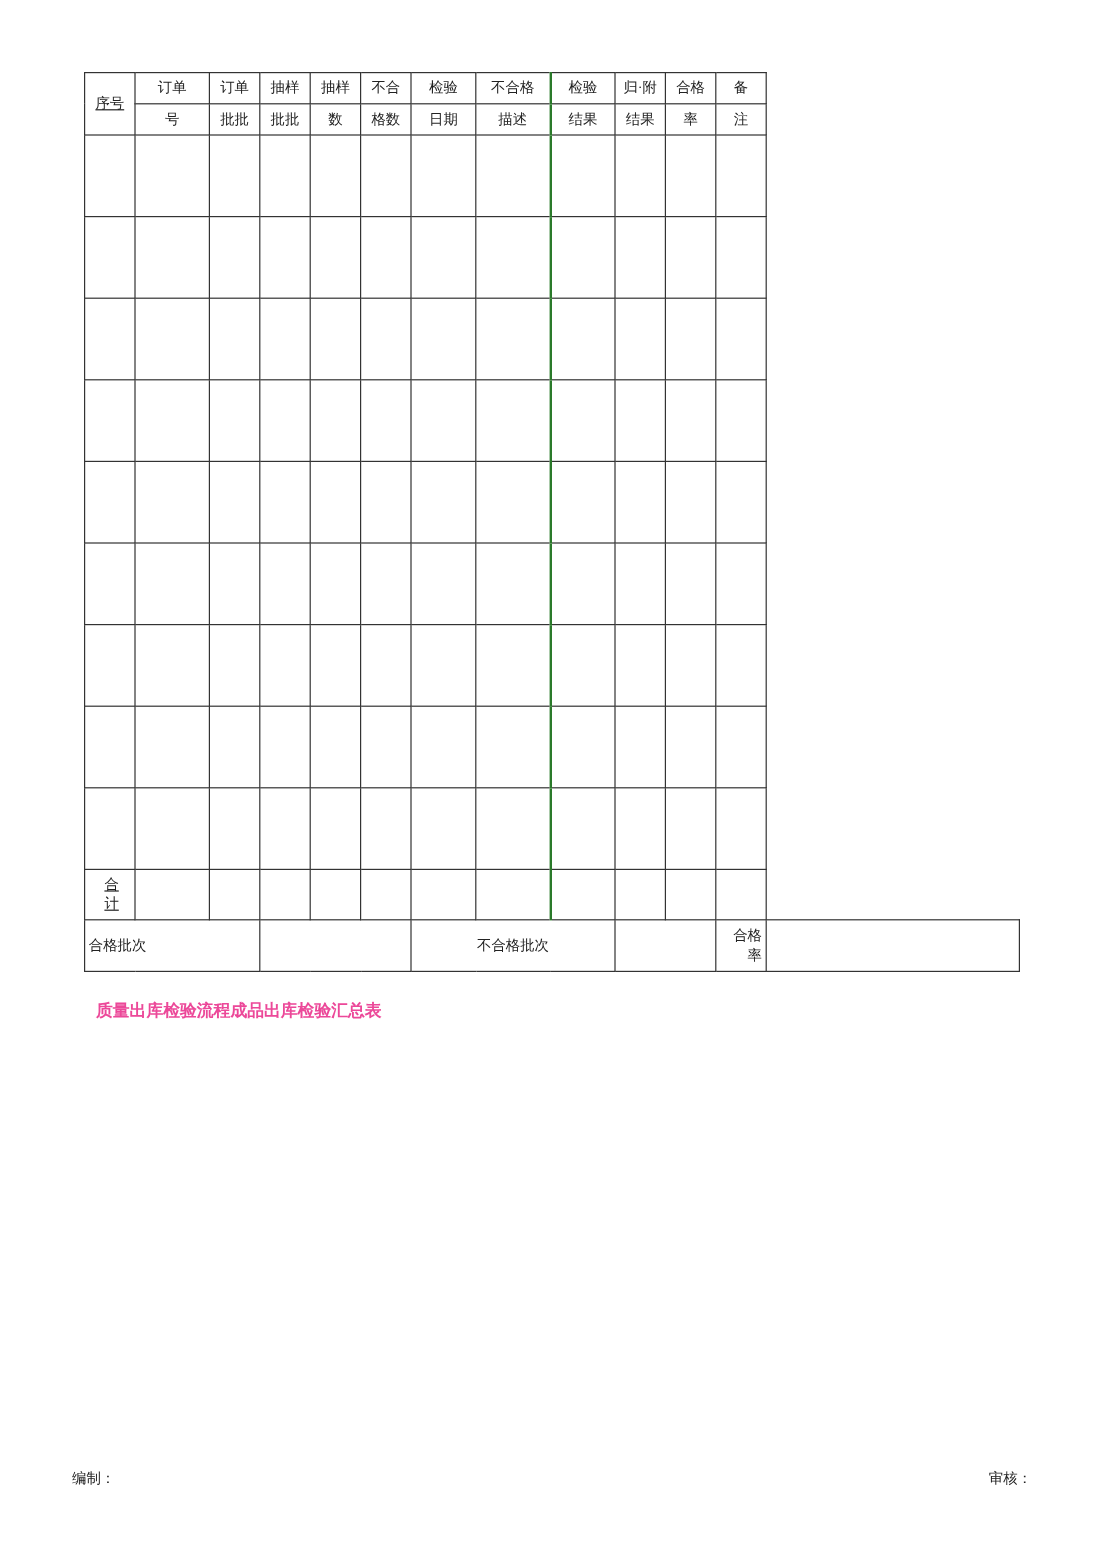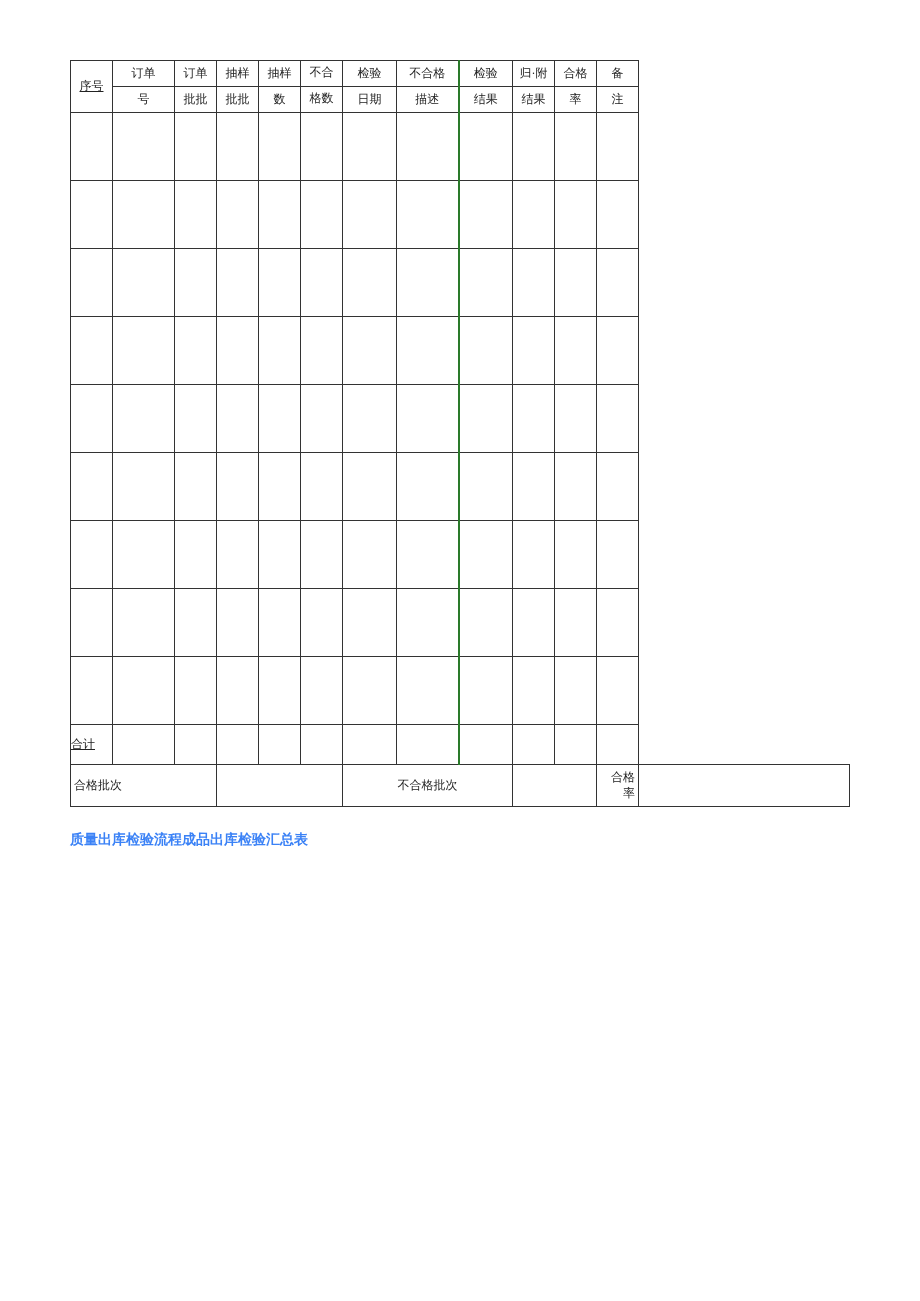--- a/index.html
+++ b/index.html
@@ -53,41 +53,41 @@
     .total-row td {
       height: 40px;
       font-size: 12px;
     }
     .summary-row td {
       height: 38px;
       font-size: 12px;
     }
     .subtitle {
       margin-top: 24px;
-      margin-left: 10px;
+      margin-left: 20px;
       font-size: 14px;
       font-weight: bold;
-      color: #3b82f6;
+      color: #ec4899;
     }
     .footer {
       position: absolute;
       bottom: 60px;
       left: 60px;
       right: 60px;
       display: flex;
       justify-content: space-between;
       font-size: 12px;
       color: #222;
     }
     .col-xh { width: 42px; text-decoration: underline; }
     .col-ddh { width: 62px; }
     .col-ddpc { width: 42px; }
     .col-cypc { width: 42px; }
     .col-cys { width: 42px; }
-    .col-bggs { width: 42px; font-family: Liberation Mono, monospace; }
+    .col-bggs { width: 42px; }
     .col-jyrq { width: 54px; }
     .col-bgsm { width: 62px; }
     .col-jyjg { width: 54px; }
     .col-jg { width: 42px; margin-top: 32px; }
     .col-hgl { width: 42px; margin-top: 36px; }
     .col-bz { width: 42px; }
   </style>
 </head>
 <body>
 
@@ -247,21 +247,21 @@
           <td class="col-bggs"></td>
           <td class="col-jyrq"></td>
           <td class="col-bgsm"></td>
           <td class="col-jyjg green-left"></td>
           <td class="col-jg"></td>
           <td class="col-hgl"></td>
           <td class="col-bz"></td>
         </tr>
 
         <tr class="total-row">
-          <td class="col-xh" style="text-align:left; padding-left:0;">合计</td>
+          <td class="col-xh" style="text-align:left; padding-left:16px;">合计</td>
           <td class="col-ddh"></td>
           <td class="col-ddpc"></td>
           <td class="col-cypc"></td>
           <td class="col-cys"></td>
           <td class="col-bggs"></td>
           <td class="col-jyrq"></td>
           <td class="col-bgsm"></td>
           <td class="col-jyjg green-left"></td>
           <td class="col-jg"></td>
           <td class="col-hgl"></td>
@@ -275,13 +275,17 @@
           <td colspan="2"></td>
           <td colspan="1" style="text-align:right;">合格率</td>
           <td colspan="1"></td>
         </tr>
       </tbody>
     </table>
   </div>
 
   <div class="subtitle">质量出库检验流程成品出库检验汇总表</div>
 
+  <div class="footer">
+    <span>编制：</span>
+    <span>审核：</span>
+  </div>
 </div>
 
 </body></html>

